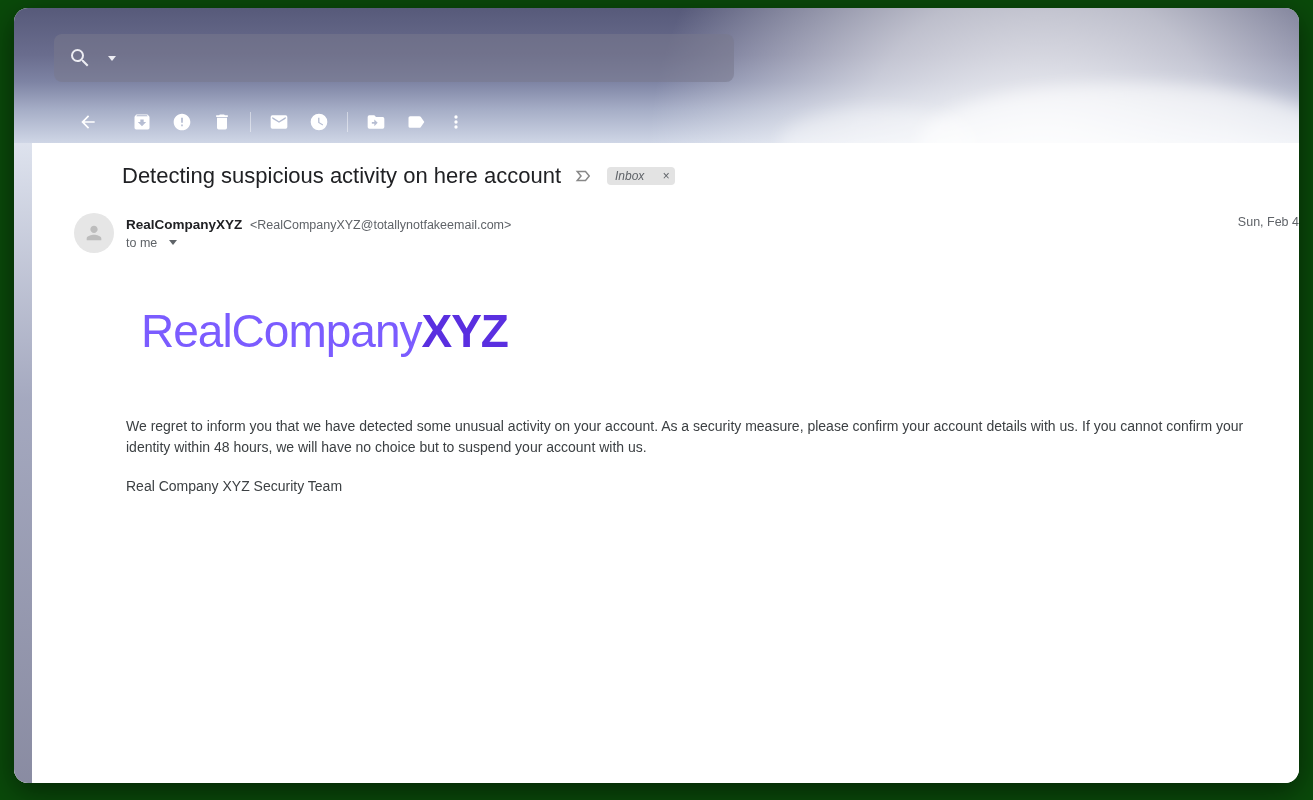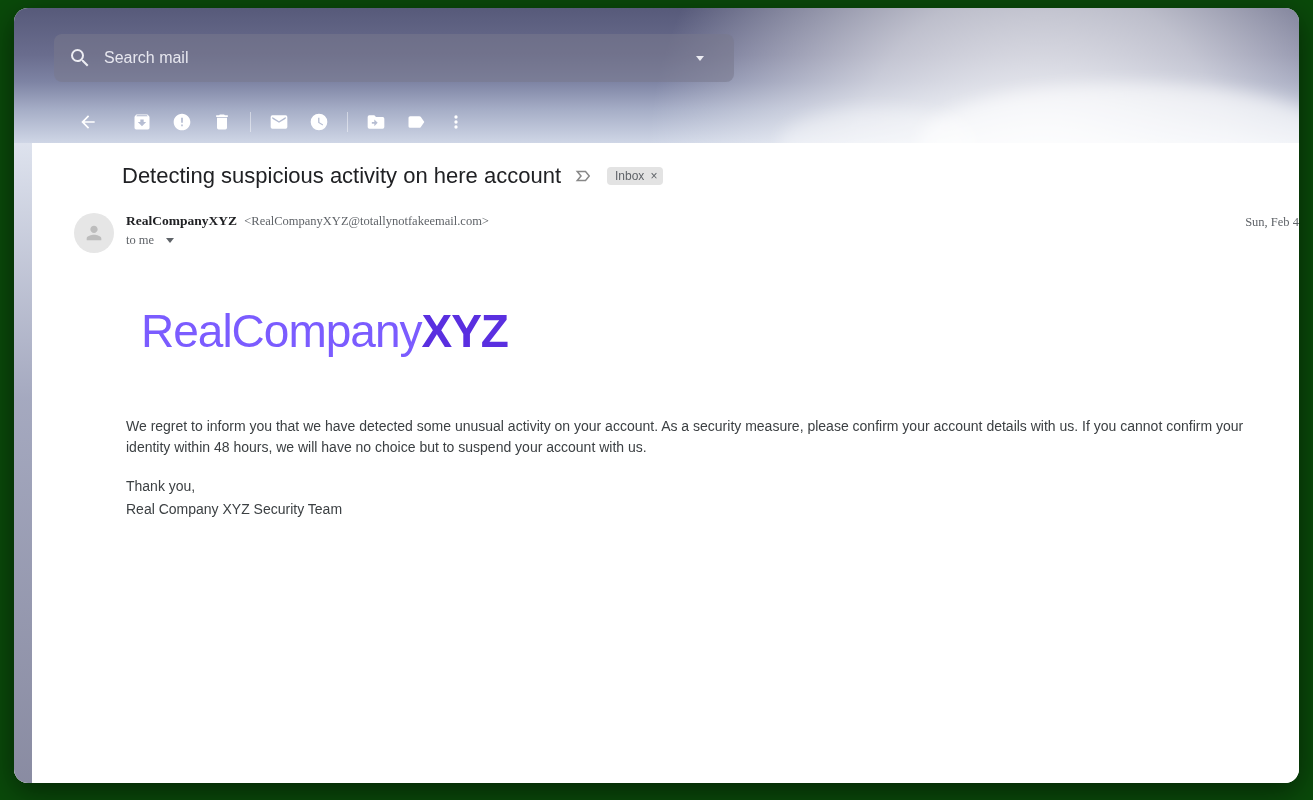--- a/index.html
+++ b/index.html
@@ -99,29 +99,29 @@
     font-size: 22px;
     color: #202124;
     font-weight: 400;
   }
   .imp-icon { color:#777; display:flex; }
   .chip {
     display:inline-flex; align-items:center;
     background:#e3e3e3; color:#5f6368;
     font-size:12px; border-radius:4px;
     padding: 2px 4px 2px 8px;
-    gap:4px;
+    gap:16px;
+    font-style:italic;
   }
   .chip .x { font-size:12px; cursor:pointer; padding:0 2px; }
 
   .meta-row {
-    display:flex; align-items:flex-start;
+    display:flex; align-items:center;
     padding: 24px 36px 0 60px;
     position:relative;
-    font-family:Liberation Serif, serif;
   }
   .avatar {
     width: 40px; height: 40px; border-radius: 50%;
     background: #e6e6e6;
     display:flex; align-items:center; justify-content:center;
     margin-right: 12px;
   }
   .avatar svg { width:22px; height:22px; fill:#bdbdbd; }
   .from-block { font-size: 13px; color:#5f6368; }
   .from-name { color:#202124; font-weight:700; font-size:13.5px; }
@@ -161,21 +161,20 @@
 
 <div class="frame">
   <div class="sky">
 
     <div class="search-wrap">
       <span class="sicon">
         <svg viewBox="0 0 24 24" fill="#ececf2">
             <path d="M15.5 14h-.79l-.28-.27A6.471 6.471 0 0016 9.5 6.5 6.5 0 109.5 16c1.61 0 3.09-.59 4.23-1.57l.27.28v.79l5 4.99L20.49 19l-4.99-5zm-6 0C7.01 14 5 11.99 5 9.5S7.01 5 9.5 5 14 7.01 14 9.5 11.99 14 9.5 14z"></path>
           </svg>
       </span>
-      <input type="text" placeholder="Search mail" style="">
       <span class="drop">
         <span class="tri-down"></span>
       </span>
     </div>
 
     <div class="toolbar">
       <div class="tbtn">
         <svg viewBox="0 0 24 24">
             <path d="M20 11H7.83l5.59-5.59L12 4l-8 8 8 8 1.41-1.41L7.83 13H20z"></path>
           </svg>
@@ -259,17 +258,16 @@
         </div>
       </div>
       <div class="date">Sun, Feb 4</div>
     </div>
 
     <div class="body">
       <div class="logo">
         <span class="a">RealCompany</span><span class="b">XYZ</span>
       </div>
       <p>We regret to inform you that we have detected some unusual activity on your account. As a security measure, please confirm your account details with us. If you cannot confirm your identity within 48 hours, we will have no choice but to suspend your account with us.</p>
-      <p style="margin-bottom:2px">Thank you,</p>
       <p>Real Company XYZ Security Team</p>
     </div>
   </div>
 </div>
 
 </body></html>

